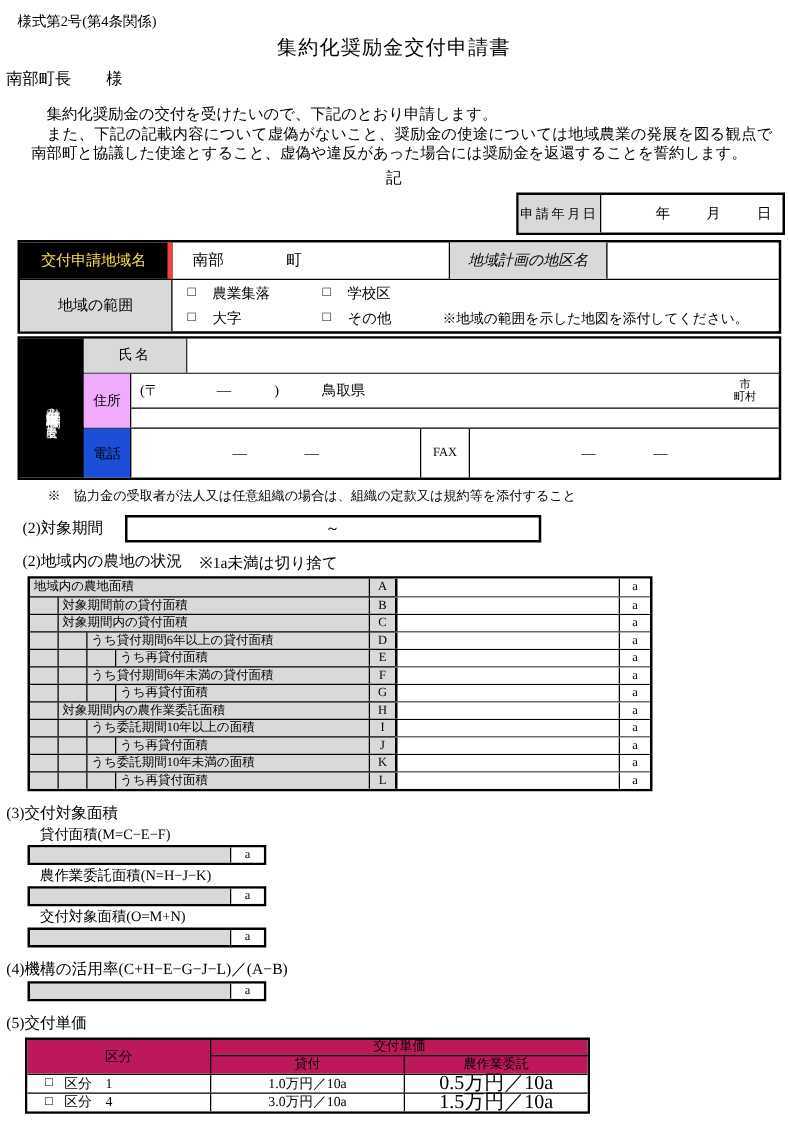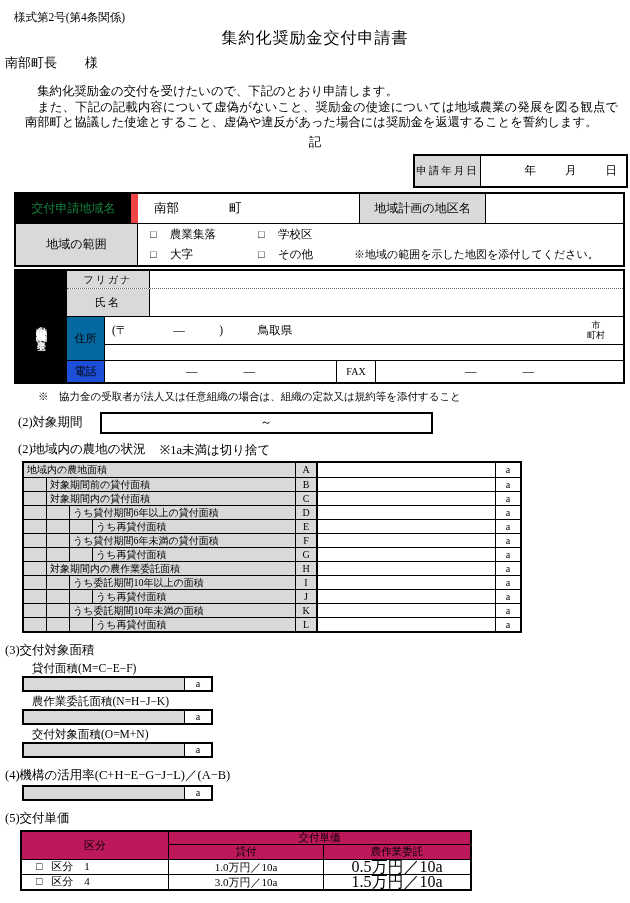--- a/index.html
+++ b/index.html
@@ -15,23 +15,23 @@
   .body-text { margin:12px 12px 0 25px; font-size:12.3px; line-height:15.5px; text-align:justify; }
   .body-text p { text-indent:1em; }
   .record-mark { text-align:center; margin-top:3px; font-size:12.5px; }
 
   .date-table { width:215px; height:34px; border:2px solid #000; margin:3px 2px 0 auto; display:flex; }
   .date-label { width:66px; background:#d9d9d9; border-right:1px solid #000; display:flex; align-items:center; justify-content:center; font-size:10.5px; letter-spacing:2px; }
   .date-value { flex:1; display:flex; align-items:center; justify-content:flex-end; gap:29px; padding-right:9px; font-size:11.5px; }
 
   .region-table { width:611px; margin:4px 0 0 14px; border:2px solid #000; }
   .rt-row1 { display:flex; height:30px; border-bottom:1px solid #000; }
-  .rt-name-label { width:122px; background:#000; color:#15803d; border-right:7px solid #ef4444; display:flex; align-items:center; justify-content:center; font-size:12px; }
+  .rt-name-label { width:122px; background:#000; color:#fde047; border-right:4px solid #ef4444; display:flex; align-items:center; justify-content:center; font-size:12px; }
   .rt-name-value { width:222px; border-right:1px solid #000; display:flex; align-items:center; padding-left:16px; font-size:12.5px; }
-  .rt-district-label { width:126px; background:#d9d9d9; border-right:1px solid #000; display:flex; align-items:center; justify-content:center; font-size:12px; }
+  .rt-district-label { width:126px; background:#d9d9d9; border-right:1px solid #000; display:flex; align-items:center; justify-content:center; font-size:12px;font-style:italic; }
   .rt-district-value { flex:1; }
   .rt-row2 { display:flex; height:41px; }
   .rt-scope-label { width:122px; background:#d9d9d9; border-right:1px solid #000; display:flex; align-items:center; justify-content:center; font-size:12px; }
   .rt-scope-content { flex:1; display:flex; flex-direction:column; justify-content:center; gap:5px; font-size:11.5px; padding-left:12px; }
   .scope-line { display:flex; align-items:center; }
   .scope-line .cb { width:20px; font-size:11px; }
   .scope-line .opt1 { width:88px; }
   .scope-line .opt2 { width:76px; }
   .map-note { font-size:11px; }
 
@@ -39,21 +39,21 @@
   .v-cell { width:51px; background:#000; color:#fff; border-right:1px solid #000; writing-mode:vertical-rl; display:flex; align-items:center; justify-content:center; gap:1px; }
   .v-main { font-size:11.5px; letter-spacing:1px; }
   .v-sub { font-size:9px; }
   .app-right { flex:1; display:flex; flex-direction:column; }
   .app-row-furigana { display:flex; height:18px; border-bottom:1px dotted #666; }
   .furigana-label { width:83px; background:#d9d9d9; border-right:1px solid #000; text-align:center; font-size:10px; line-height:17px; letter-spacing:2px; }
   .app-row-name { display:flex; height:28px; border-bottom:1px solid #000; }
   .name-label { width:83px; background:#d9d9d9; border-right:1px solid #000; text-align:center; font-size:11px; line-height:27px; letter-spacing:2px; }
   .fill { flex:1; background:#fff; }
   .app-row-address { display:flex; height:44px; border-bottom:1px solid #000; }
-  .address-label { width:38px; background:#0369a1; border-right:1px solid #000; display:flex; align-items:center; justify-content:center; font-size:11px; }
+  .address-label { width:38px; background:#f0abfc; border-right:1px solid #000; display:flex; align-items:center; justify-content:center; font-size:11px; }
   .address-content { flex:1; display:flex; flex-direction:column; }
   .address-line1 { height:28px; border-bottom:1px solid #000; display:flex; align-items:center; font-size:11.5px; padding-left:7px; }
   .address-prefill { flex:1; }
   .address-suffix { text-align:center; font-size:9px; line-height:1.15; margin-right:18px; }
   .address-line2 { flex:1; }
   .app-row-phone { display:flex; flex:1; }
   .phone-label { width:38px; background:#1d4ed8; border-right:1px solid #000; display:flex; align-items:center; justify-content:center; font-size:11px; }
   .phone-value { width:231px; display:flex; align-items:center; justify-content:center; font-size:11.5px; }
   .fax-label { width:40px; border-left:1px solid #000; border-right:1px solid #000; display:flex; align-items:center; justify-content:center; font-size:10px; }
   .fax-value { flex:1; display:flex; align-items:center; justify-content:center; font-size:11.5px; }
@@ -143,24 +143,20 @@
     </div>
   </div>
 </div>
 
 <div class="app-table">
   <div class="v-cell">
     <span class="v-main">交付申請者欄</span>
     <span class="v-sub">（協力金の受取者）</span>
   </div>
   <div class="app-right">
-    <div class="app-row-furigana">
-      <div class="furigana-label">フリガナ</div>
-      <div class="fill"></div>
-    </div>
     <div class="app-row-name">
       <div class="name-label">氏名</div>
       <div class="fill"></div>
     </div>
     <div class="app-row-address">
       <div class="address-label">住所</div>
       <div class="address-content">
         <div class="address-line1">
           <span class="address-prefill">(〒　　　　—　　　)　　　鳥取県</span>
           <span class="address-suffix">

